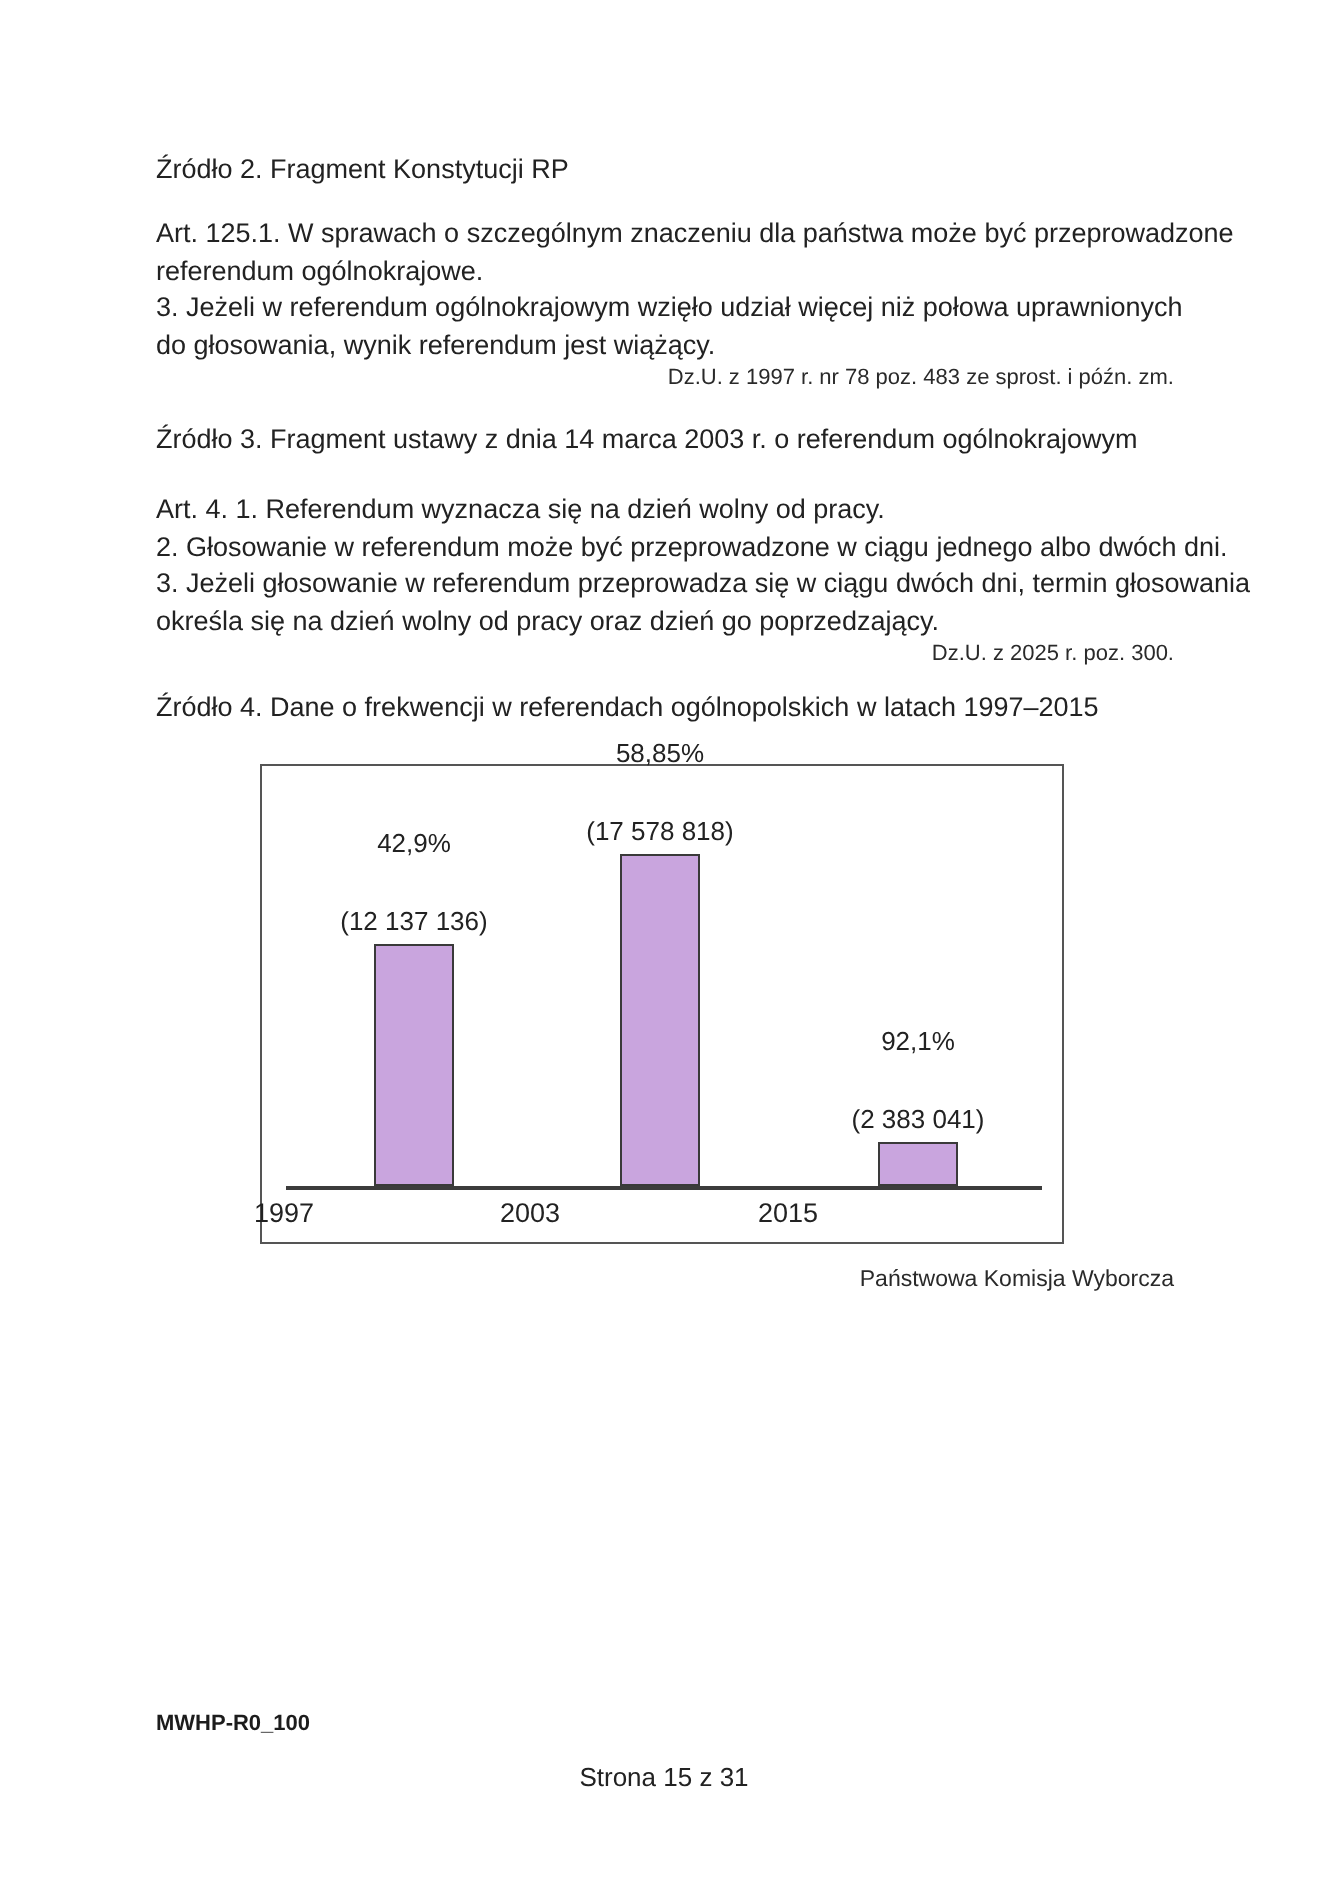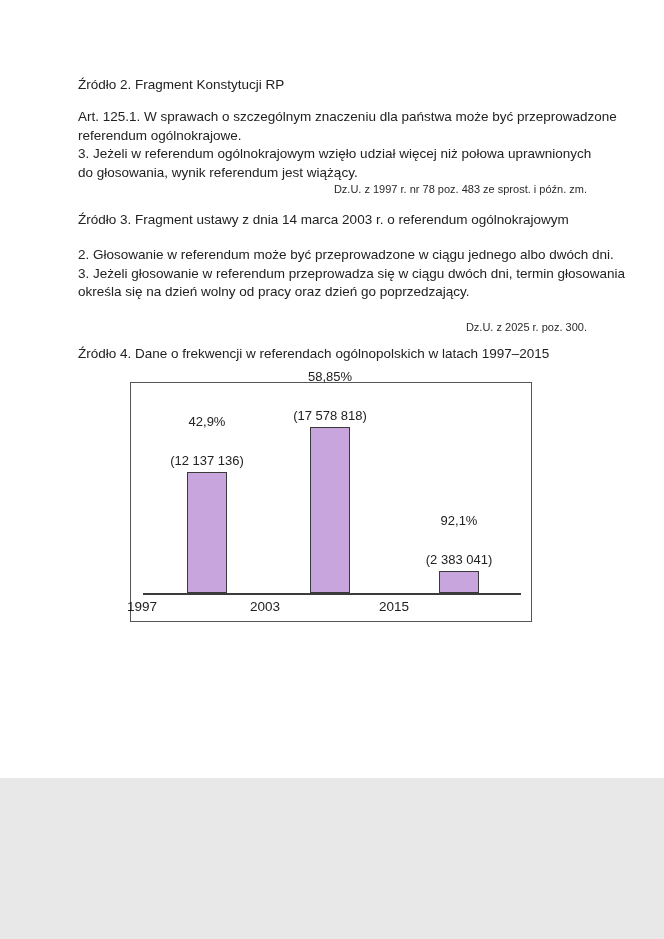--- a/index.html
+++ b/index.html
@@ -1,19 +1,19 @@
 <!DOCTYPE html>
 <html lang="pl"><head>
 <meta charset="utf-8">
 <style>
   html, body { margin: 0; padding: 0; background: #e8e8e8; }
   .doc {
     position: relative;
     width: 664px;
-    height: 778px;
+    height: 939px;
     margin: 0 auto;
     background: #ffffff;
     font-family: "Liberation Sans", "DejaVu Sans", sans-serif;
     color: #222222;
     overflow: hidden;
   }
   .abs { position: absolute; }
   .textcol { left: 78px; width: 509px; }
   .heading { font-size: 13.5px; line-height: 18.5px; }
   .para { font-size: 13.5px; line-height: 18.5px; }
@@ -92,20 +92,21 @@
     <div class="line">referendum ogólnokrajowe.</div>
     <div class="line">3. Jeżeli w referendum ogólnokrajowym wzięło udział więcej niż połowa uprawnionych</div>
     <div class="line">do głosowania, wynik referendum jest wiążący.</div>
   </div>
 
   <div class="abs textcol citation" style="top:182px">Dz.U. z 1997 r. nr 78 poz. 483 ze sprost. i późn. zm.</div>
 
   <div class="abs textcol heading" style="top:211px">Źródło 3. Fragment ustawy z dnia 14 marca 2003 r. o referendum ogólnokrajowym</div>
 
   <div class="abs textcol para" style="top:246px">
+    <div class="line">Art. 4. 1. Referendum wyznacza się na dzień wolny od pracy.</div>
     <div class="line">2. Głosowanie w referendum może być przeprowadzone w ciągu jednego albo dwóch dni.</div>
     <div class="line">3. Jeżeli głosowanie w referendum przeprowadza się w ciągu dwóch dni, termin głosowania</div>
     <div class="line">określa się na dzień wolny od pracy oraz dzień go poprzedzający.</div>
   </div>
 
   <div class="abs textcol citation" style="top:320px">Dz.U. z 2025 r. poz. 300.</div>
 
   <div class="abs textcol heading" style="top:345px">Źródło 4. Dane o frekwencji w referendach ogólnopolskich w latach 1997–2015</div>
 
   <div class="abs chart-frame">
@@ -128,17 +129,18 @@
       <div class="bar-rect" style="height: 22px; background: rgb(201, 165, 222); border-color: rgb(58, 58, 58);"></div>
     </div>
 
     <div class="axis-line"></div>
 
     <div class="year-label g0">1997</div>
     <div class="year-label g1">2003</div>
     <div class="year-label g2">2015</div>
   </div>
 
+  <div class="abs textcol attribution" style="top:633px">Państwowa Komisja Wyborcza</div>
 
   <div class="abs footer-page">Strona 15 z 31</div>
   <div class="abs footer-code">MWHP-R0_100</div>
 
 </div>
 
 </body></html>

